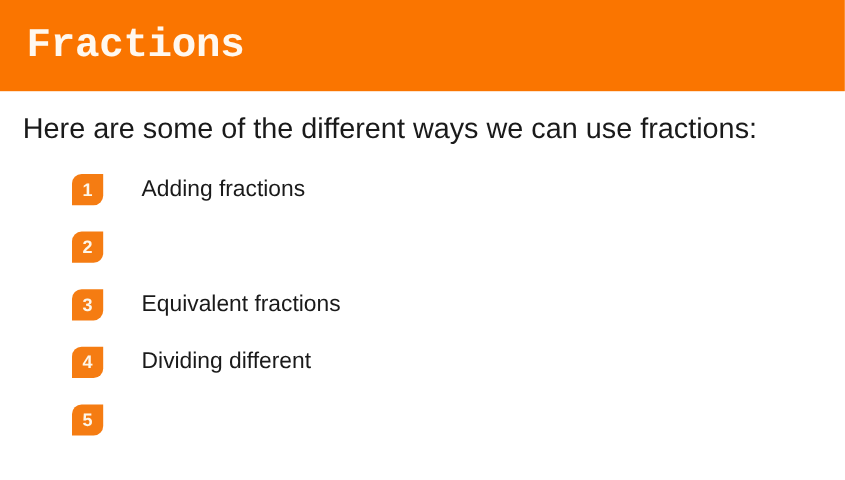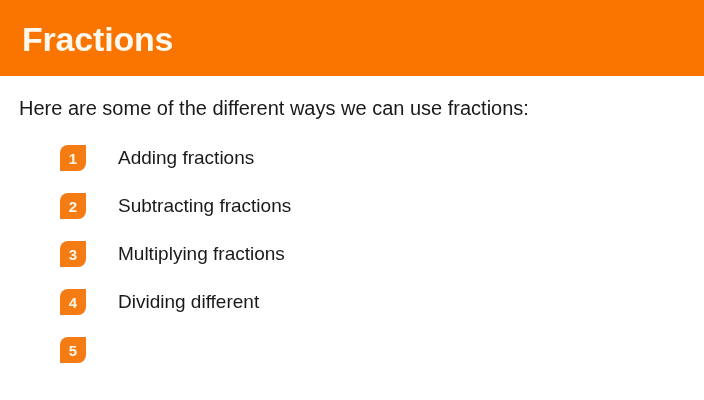--- a/index.html
+++ b/index.html
@@ -31,21 +31,21 @@
     height: 76px;
     background: #fa7500;
     box-sizing: border-box;
   }
 
   .slide-title {
     position: absolute;
     left: 22px;
     top: 19px;
     margin: 0;
-    font-family: Liberation Sans, sans-serif;
+    font-family: Liberation Mono, monospace;
     font-size: 34px;
     font-weight: bold;
     line-height: 40px;
     letter-spacing: -0.2px;
     color: #fff8ef;
     white-space: nowrap;
   }
 
   
   .body-area {
@@ -55,21 +55,21 @@
     width: 704px;
     height: 324px;
   }
 
   .intro-text {
     position: absolute;
     left: 19px;
     top: 19px;
     margin: 0;
     font-family: "Liberation Sans", sans-serif;
-    font-size: 20px;
+    font-size: 24px;
     line-height: 26px;
     color: #1a1a1a;
     white-space: nowrap;
   }
 
   
   .item-list {
     position: absolute;
     left: 0;
     top: 58px;
@@ -129,26 +129,25 @@
 
     <ul class="item-list">
 
       <li class="list-item">
         <span class="item-badge">1</span>
         <span class="item-label">Adding fractions</span>
       </li>
 
       <li class="list-item">
         <span class="item-badge">2</span>
-        <span class="item-label">Subtracting fractions</span>
       </li>
 
       <li class="list-item">
         <span class="item-badge">3</span>
-        <span class="item-label">Multiplying fractions</span>
+        <span class="item-label">Equivalent fractions</span>
       </li>
 
       <li class="list-item">
         <span class="item-badge">4</span>
         <span class="item-label">Dividing different</span>
       </li>
 
       <li class="list-item">
         <span class="item-badge">5</span>
       </li>

